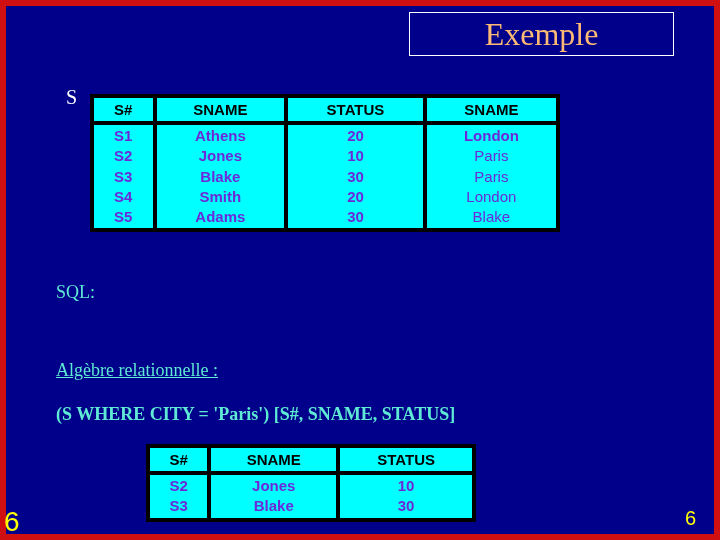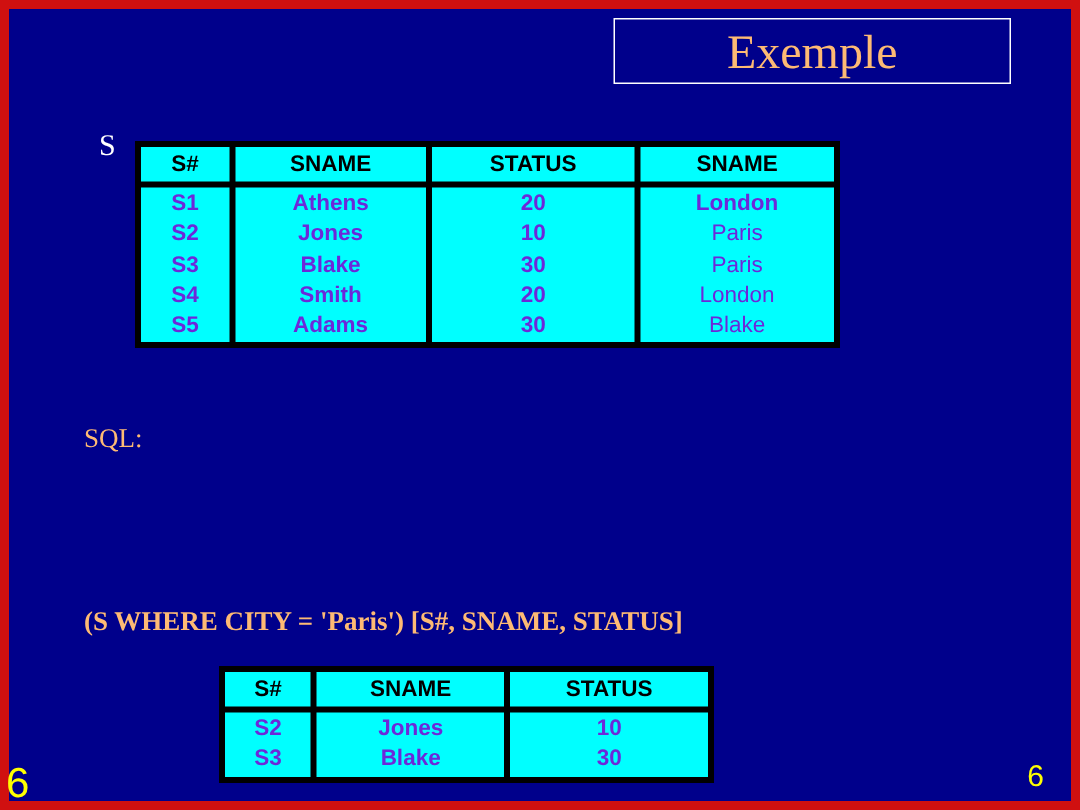--- a/index.html
+++ b/index.html
@@ -66,21 +66,21 @@
     text-align: center;
     font-size: 15px;
     padding: 1px 6px;
     line-height: 1.35;
     white-space: nowrap;
   }
   td .b { font-weight: bold; }
   .textline {
     position: absolute;
     left: 50px;
-    color: #fdba74;
+    color: #5eead4;
     font-size: 18px;
   }
   .l-sql   { top: 276px; }
   .l-sel   { top: 310px; }
   .l-alg   { top: 354px; }
   .l-exp   { top: 398px; }
   .pgnum-l {
     position: absolute;
     bottom: 2px; left: 4px;
     color: #ffff00;
@@ -145,20 +145,21 @@
             <span>Paris</span><br>
             <span>London</span><br>
             <span>Blake</span>
           </td>
         </tr>
       </tbody>
     </table>
   </div>
 
   <div class="textline l-sql">SQL:</div>
+  <div class="textline l-alg" style="text-decoration: underline;">Algèbre relationnelle :</div>
   <div class="textline l-exp" style="font-weight:bold;text-align:right;">(S WHERE CITY = 'Paris') [S#, SNAME, STATUS]</div>
 
   <div class="table2-wrap">
     <table>
       <thead>
         <tr>
           <th>S#</th>
           <th>SNAME</th>
           <th>STATUS</th>
         </tr>

